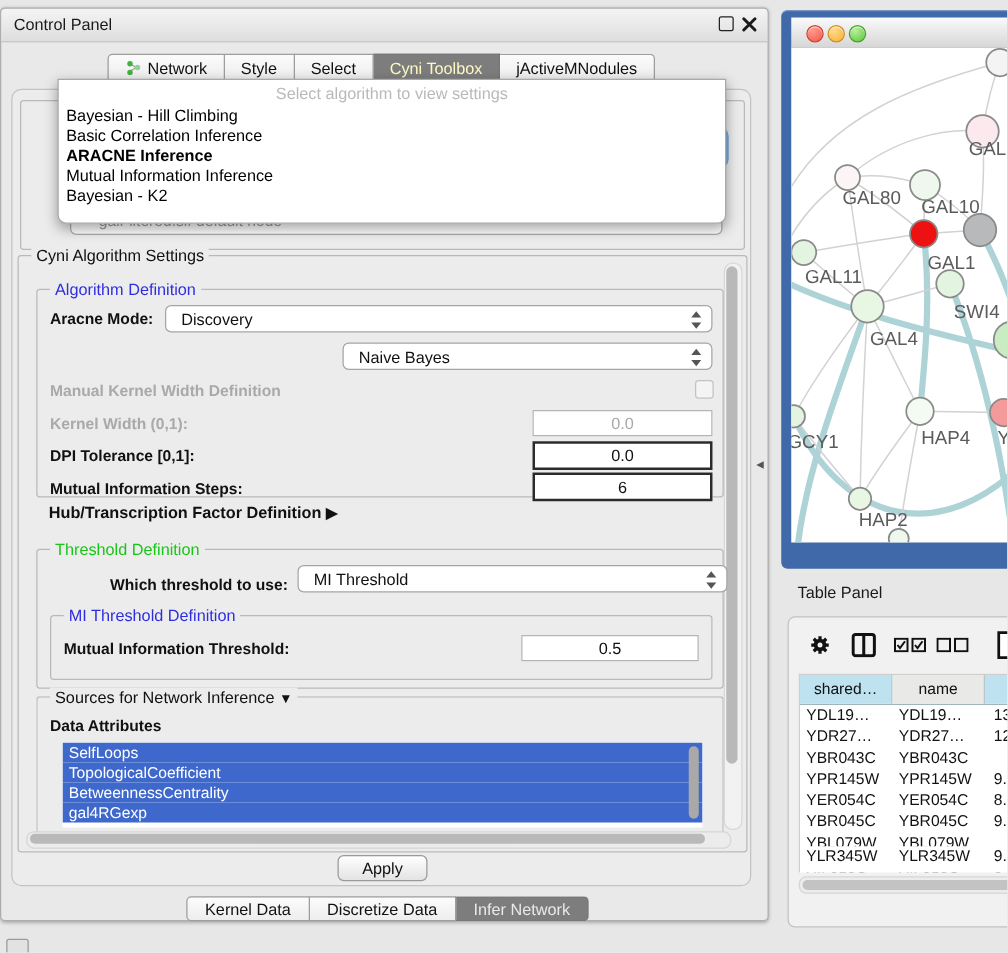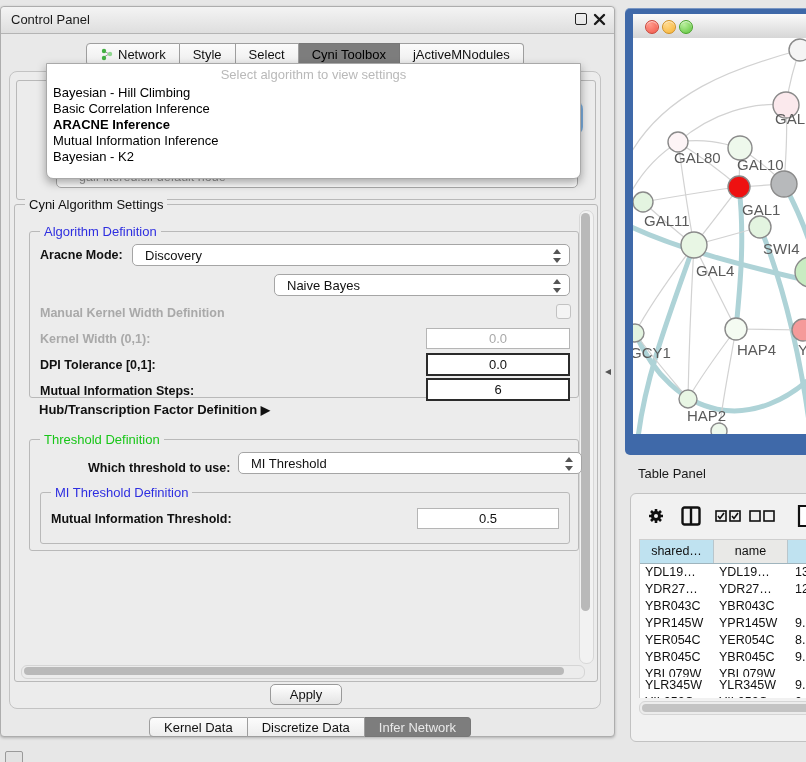--- a/index.html
+++ b/index.html
@@ -13,21 +13,21 @@
       background:linear-gradient(#f4f4f4,#dedede);border-bottom:1px solid #b4b4b4;
       border-radius:4px 4px 0 0;}
   #cp-title{left:10px;top:5px;font-size:13px;color:#1a1a1a;}
   .win-btn{top:6px;width:13px;height:13px;}
   
   .tabstrip{display:flex;height:23px;}
   .tab{display:flex;align-items:center;gap:5px;padding:0 13px;font-size:13px;
       background:linear-gradient(#fbfbfb,#ededed);border:1px solid #9e9e9e;border-left:none;color:#111;}
   .tab:first-child{border-left:1px solid #9e9e9e;border-radius:4px 0 0 4px;}
   .tab:last-child{border-radius:0 4px 4px 0;}
-  .tab.sel{background:#7d7d7d;color:#000000;border-color:#777;}
+  .tab.sel{background:#7d7d7d;color:#fef9c3;border-color:#777;}
   
   #content{left:8px;top:64px;width:590px;height:636px;background:#ececec;
       border:1px solid #c3c3c3;border-radius:8px;}
   
   .ghost-combo{border:1px solid #ababab;border-radius:5px;background:#fff;}
   .focus-ring{box-shadow:0 0 0 3px #7aadde;}
   
   #popup{left:45px;top:56px;width:533px;height:114px;background:#fff;
       border:1px solid #a9a9a9;border-radius:0 0 7px 7px;
       box-shadow:0 4px 10px rgba(0,0,0,.35);z-index:40;}
@@ -180,20 +180,34 @@
             <span class="stepper"></span>
           </div>
 
           <div class="abs groupbox" style="left:10px;top:52px;width:528px;height:50px;">
             <span class="legend blue" style="background:#ececec;">MI Threshold Definition</span>
             <span class="abs lbl b" style="left:10px;top:19px;">Mutual Information Threshold:</span>
             <div class="abs field" style="left:376px;top:15px;width:142px;">0.5</div>
           </div>
         </div>
 
+        <div class="abs groupbox" style="left:14px;top:352px;width:548px;height:116px;border-bottom:none;">
+          <span class="legend">
+            <span>Sources for Network Inference</span>
+            <span style="font-size:11px;"> ▼</span>
+          </span>
+          <span class="abs lbl b" style="left:10px;top:16px;">Data Attributes</span>
+          <div id="attr-list" class="abs" style="left:20px;top:36px;width:512px;height:68px;">
+            <div class="list-item">SelfLoops</div>
+            <div class="list-item">TopologicalCoefficient</div>
+            <div class="list-item">BetweennessCentrality</div>
+            <div class="list-item">gal4RGexp</div>
+            <div class="abs sb-thumb" style="right:3px;top:3px;width:8px;height:58px;background:#a9a9a9;"></div>
+          </div>
+        </div>
 
         <div class="abs sb-track-h" style="left:6px;top:460px;width:562px;height:12px;">
           <div class="abs sb-thumb" style="left:2px;top:1px;width:540px;height:8px;"></div>
         </div>
       </div>
 
       <div class="abs btn" style="left:260px;top:612px;width:70px;height:19px;line-height:19px;">Apply</div>
     </div>
 
     <div class="abs seg" style="left:148px;top:710px;">

